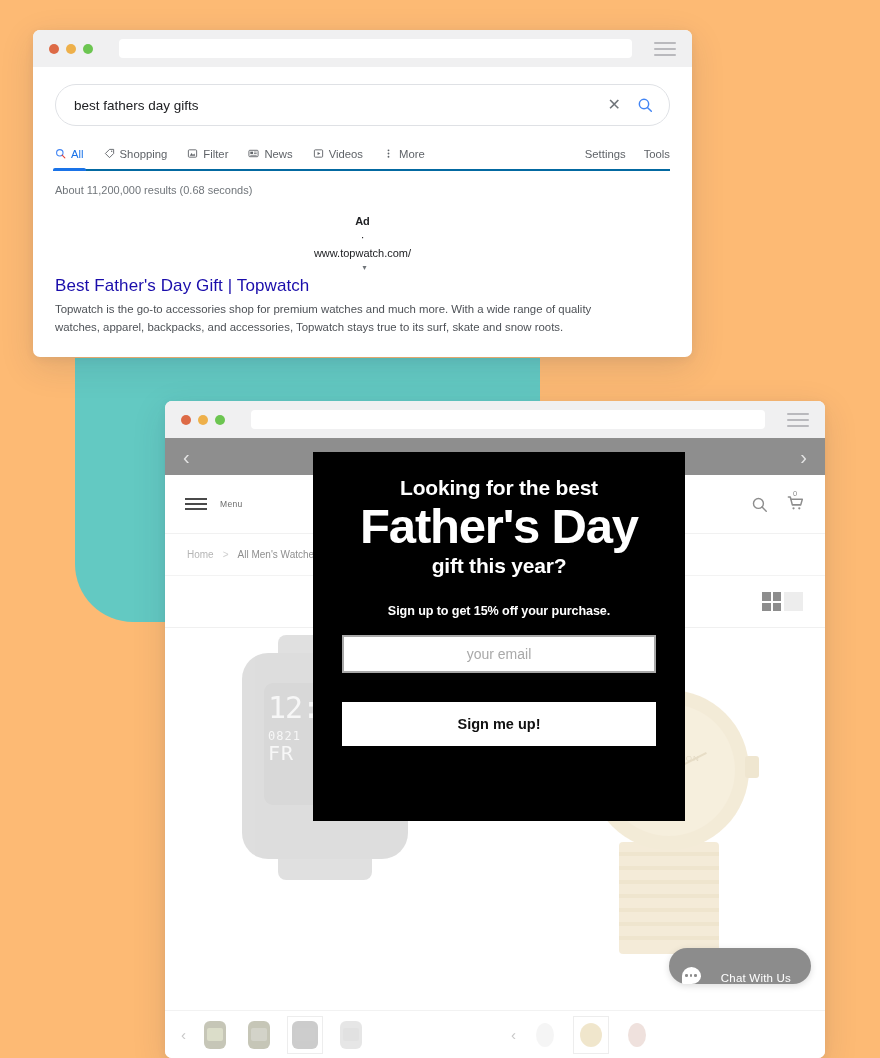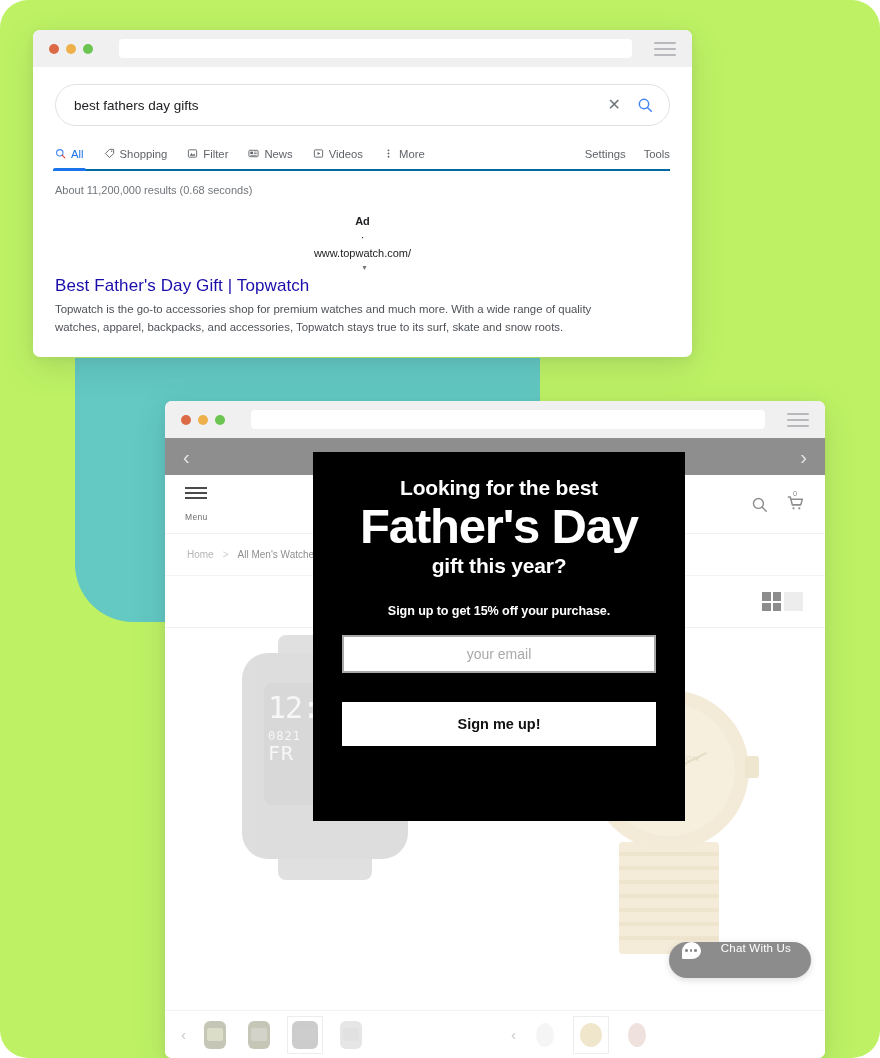--- a/index.html
+++ b/index.html
@@ -2,21 +2,21 @@
 <html><head>
 <meta charset="utf-8">
 <style>
   * { box-sizing: border-box; margin: 0; padding: 0; }
   html, body {
     width: 880px; height: 1058px;
     background: #ffffff;
     font-family: "Liberation Sans", sans-serif;
     overflow: hidden;
   }
-  .stage { position: relative; width: 880px; height: 1058px; background: #bef264; border-radius: 28px; }
+  .stage { position: relative; width: 880px; height: 1058px; background: #fdba74; }
 
   
   .teal-block {
     position: absolute; left: 75px; top: 358px;
     width: 465px; height: 264px;
     background: #63c9c2;
     border-bottom-left-radius: 58px;
     z-index: 2;
   }
 
@@ -69,21 +69,21 @@
   .ad-title { font-size: 17px; color: #1a0dab; margin-top: 4px; letter-spacing: .1px; }
   .ad-desc { font-size: 11.4px; color: #4d5156; line-height: 1.57; margin-top: 5px; max-width: 556px; }
 
   
   #store-window { left: 165px; top: 401px; width: 660px; height: 657px; z-index: 4; }
   .promo-bar { height: 37px; background: #8e8e8e; display: flex; align-items: center; justify-content: space-between; padding: 0 18px; }
   .promo-arrow { color: #e4e4e4; font-size: 20px; font-weight: 300; line-height: 1; }
   .promo-text { color: #cfcfcf; font-size: 11px; letter-spacing: .2px; }
 
   .store-header { height: 59px; display: flex; align-items: center; padding: 0 20px; background: #fff; border-bottom: 1px solid #f1f1f1; }
-  .menu-block { display: flex; flex-direction: column; align-items: center; gap: 13px; }
+  .menu-block { display: flex; flex-direction: row; align-items: center; gap: 13px; }
   .menu-bars { width: 22px; display: flex; flex-direction: column; gap: 3px; }
   .menu-bars i { height: 2px; background: #4a4a4a; display: block; }
   .menu-label { font-size: 8.5px; color: #6b6b6b; letter-spacing: .3px; }
   .header-icons { margin-left: auto; display: flex; align-items: center; gap: 18px; }
 
   .crumb-bar { height: 42px; display: flex; align-items: center; padding: 0 22px; font-size: 10px; color: #b5b5b5; gap: 9px; border-bottom: 1px solid #f3f3f3; }
   .crumb-sep { color: #cfcfcf; }
   .crumb-cur { color: #8f8f8f; }
 
   .filter-bar { height: 52px; display: flex; align-items: center; padding: 0 22px; border-bottom: 1px solid #f0f0f0; position: relative; }
@@ -115,22 +115,22 @@
   .wg-crown { position: absolute; left: 172px; top: 66px; width: 14px; height: 22px; background: #ddc999; border-radius: 3px; }
   .wg-brand { position: absolute; left: 96px; top: 64px; font-size: 8px; color: #c3ae7f; letter-spacing: 1.1px; }
   .wg-hand-h { position: absolute; left: 95px; top: 52px; width: 2px; height: 30px; background: #cbb582; transform-origin: bottom center; transform: rotate(-38deg); }
   .wg-hand-m { position: absolute; left: 95px; top: 40px; width: 2px; height: 42px; background: #cbb582; transform-origin: bottom center; transform: rotate(63deg); }
   .wg-pin { position: absolute; left: 92px; top: 78px; width: 7px; height: 7px; border-radius: 50%; background: #c9b177; }
   .wg-band { position: absolute; left: 46px; top: 152px; width: 100px; height: 112px; background: #e7d4aa; border-radius: 4px; }
   .wg-band i { position: absolute; left: 0; width: 100%; height: 4px; background: #dcc694; }
 
   
   .chat-widget {
-    position: absolute; right: 14px; bottom: 20px;
-    height: 36px; display: flex; align-items: flex-start; gap: 20px;
+    position: absolute; right: 14px; bottom: 14px;
+    height: 36px; display: flex; align-items: flex-end; gap: 20px;
     padding: 0 20px 0 13px; background: #8c8c8c; border-radius: 20px;
     box-shadow: 0 2px 7px rgba(0,0,0,.14); z-index: 7;
   }
   .chat-bubble-ico { width: 19px; height: 17px; background: #fff; border-radius: 50% 50% 50% 3px / 55% 55% 45% 5%; position: relative; }
   .chat-bubble-ico i { position: absolute; top: 7px; width: 2.6px; height: 2.6px; border-radius: 50%; background: #8c8c8c; }
   .chat-text { color: #fff; font-size: 11.5px; letter-spacing: .2px; }
 
   
   .thumb-strips { position: absolute; left: 0; right: 0; bottom: 0; height: 48px; display: flex; border-top: 1px solid #f2f2f2; background: #fff; }
   .strip { flex: 1; display: flex; align-items: center; padding-left: 16px; gap: 14px; }

